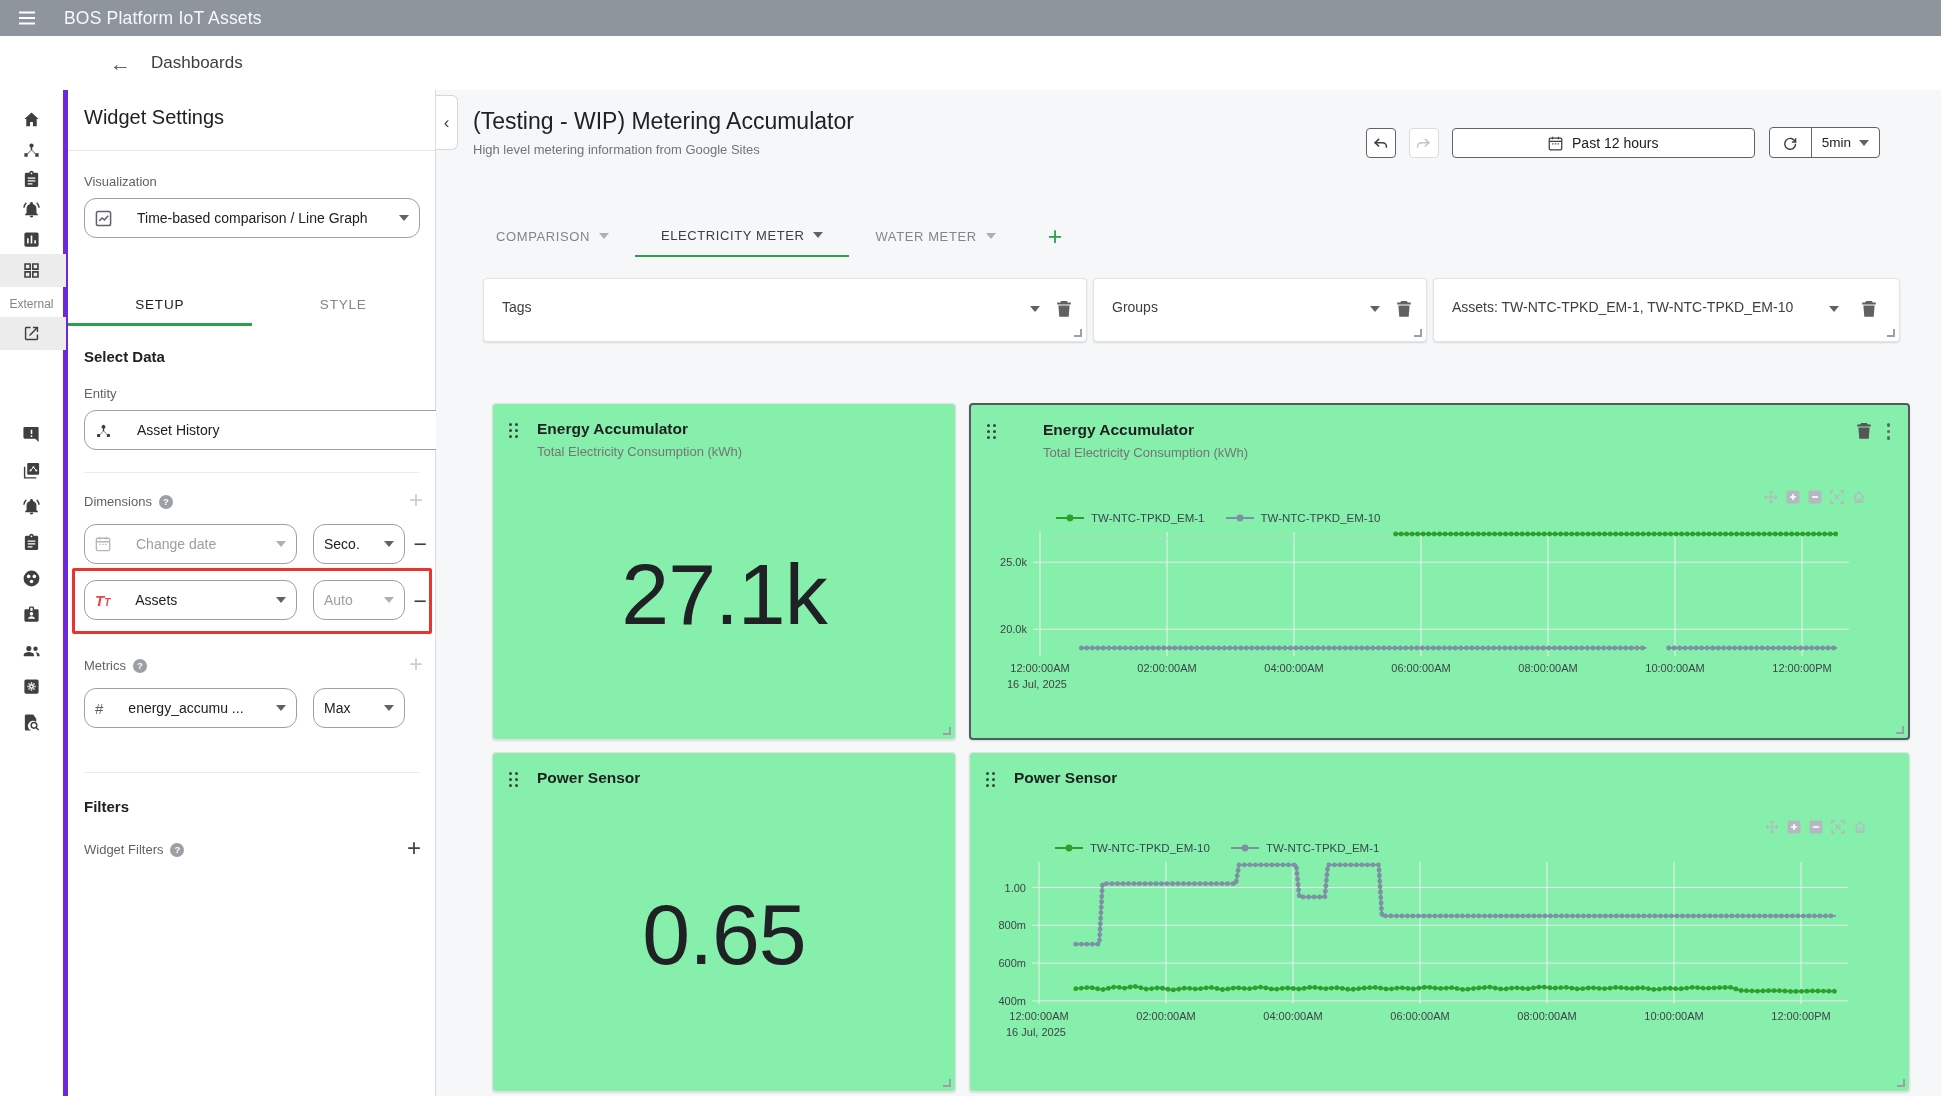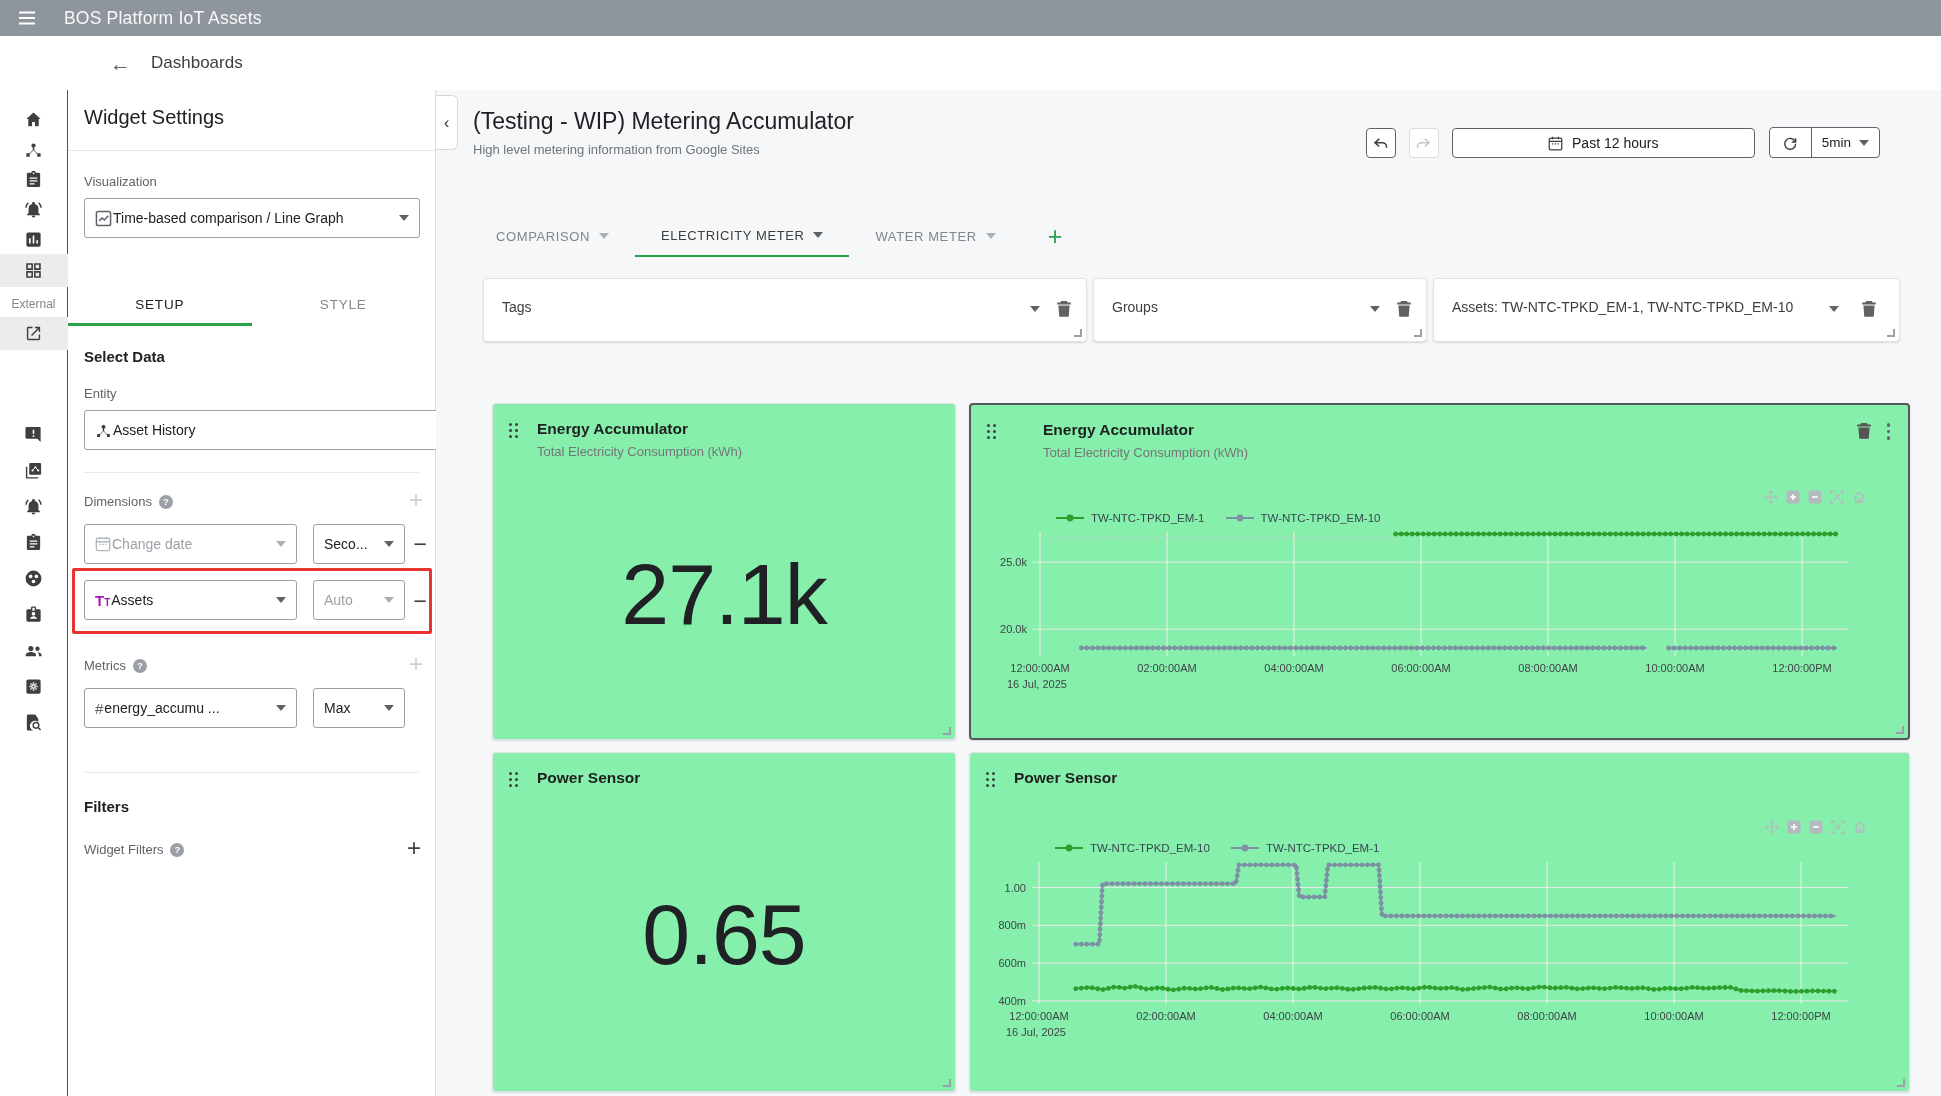--- a/index.html
+++ b/index.html
@@ -11,51 +11,51 @@
   .appbar .burger { margin-left:16px; width:22px; height:22px; display:flex; align-items:center; justify-content:center; cursor:pointer; }
   .appbar .title { margin-left:26px; color:#f7f8f9; font-size:17.5px; font-weight:500; letter-spacing:.2px; }
 
   
   .navbar { position:absolute; top:36px; left:0; right:0; height:54px; background:#fff; display:flex; align-items:center; }
   .navbar .back { margin-left:110px; font-size:21px; color:#5f6368; cursor:pointer; line-height:1; }
   .navbar .crumb { margin-left:20px; font-size:17px; color:#3c4043; font-weight:500; }
   .hline { position:absolute; top:90px; left:68px; right:0; height:1px; background:#e2e2e2; }
 
   
-  .rail { position:absolute; top:90px; left:0; width:68px; bottom:0; background:#fff; border-right:1px solid #6d28d9; display:flex; flex-direction:column; align-items:center; padding-top:14px; }
+  .rail { position:absolute; top:90px; left:0; width:68px; bottom:0; background:#fff; border-right:5px solid #6d28d9; display:flex; flex-direction:column; align-items:center; padding-top:14px; }
   .rail .ritem { width:68px; height:30px; display:flex; align-items:center; justify-content:center; cursor:pointer; flex:0 0 auto; }
   .rail .ritem.tall { height:33px; }
   .rail .ritem.sel { background:#ececec; }
   .rail .ritem svg { width:19px; height:19px; fill:#3d4043; }
   .rail .ext { margin:10px 0 6px; font-size:12px; color:#80868b; }
   .rail .gap { height:66px; flex:0 0 auto; }
   .rail .ritem2 { height:36px; }
 
   
   .panel { position:absolute; top:90px; left:68px; width:368px; bottom:0; background:#fff; border-right:1px solid #dcdcdc; }
   .panel .ptitle { position:absolute; left:16px; top:16px; font-size:20px; color:#202124; }
   .pdiv { position:absolute; left:0; right:0; height:1px; background:#e6e6e6; }
   .pdiv.inset { left:16px; right:16px; background:#ebebeb; }
   .plabel { position:absolute; left:16px; font-size:13px; color:#5f6368; font-weight:500; display:flex; align-items:center; gap:7px; }
   .pheading { position:absolute; left:16px; font-size:15px; font-weight:700; color:#202124; }
-  .selbox { position:absolute; height:40px; border:1px solid #9aa0a6; border-radius:3px; background:#fff; display:flex; align-items:center; padding:16px 10px; gap:1px; cursor:pointer; font-size:14px; color:#202124; }
+  .selbox { position:absolute; height:40px; border:1px solid #9aa0a6; border-radius:12px; background:#fff; display:flex; align-items:center; padding:16px 10px; gap:25px; cursor:pointer; font-size:14px; color:#202124; }
   .selbox .grow { flex:1; white-space:nowrap; overflow:hidden; }
   .selbox .ph { color:#9aa0a6; }
   .caret { width:0; height:0; border-left:5px solid transparent; border-right:5px solid transparent; border-top:6px solid #5f6368; flex:0 0 auto; }
   .caret.lt { border-top-color:#aab0b5; }
   .helpq { width:14px; height:14px; border-radius:50%; background:#9aa0a6; color:#fff; font-size:9.5px; font-weight:700; display:inline-flex; align-items:center; justify-content:center; cursor:pointer; }
   .plusbtn { position:absolute; right:12px; font-size:24px; line-height:1; color:#cdced0; cursor:pointer; font-weight:400; }
   .plusbtn.dark { color:#3c4043; }
   .minusbtn { position:absolute; right:8px; font-size:23px; color:#3c4043; cursor:pointer; line-height:1; }
   .ptabs { position:absolute; left:0; right:0; top:192px; height:44px; display:flex; }
   .ptab { width:50%; display:flex; align-items:center; justify-content:center; font-size:13.5px; letter-spacing:.8px; color:#80868b; font-weight:500; cursor:pointer; position:relative; }
   .ptab.active { color:#202124; }
   .ptab.active::after { content:""; position:absolute; left:0; right:0; bottom:0; height:3px; background:#2aa14b; }
   .redbox { position:absolute; left:4px; top:478px; width:360px; height:66px; border:3px solid #e8332e; border-radius:2px; pointer-events:none; }
-  .ticon { font-size:15px; font-weight:700; color:#a21caf; line-height:1; }
+  .ticon { font-size:15px; font-weight:700; color:#ef4444; line-height:1;font-style:italic; }
   .ticon .sub { font-size:10px; }
   .hashicon { font-size:15px; color:#5f6368; }
 
   
   .main { position:absolute; top:90px; left:436px; right:0; bottom:0; background:#f6f7f8; }
   .collapse { position:absolute; left:0; top:5px; width:22px; height:55px; background:#fff; border:1px solid #d7d7d7; border-left:none; border-radius:0 6px 6px 0; display:flex; align-items:center; justify-content:center; font-size:17px; color:#3c4043; cursor:pointer; }
   .dtitle { position:absolute; left:37px; top:18px; }
   .dtitle h1 { font-size:23px; font-weight:400; color:#202124; }
   .dtitle .sub { margin-top:7px; font-size:13px; color:#70757a; }
   .controls { position:absolute; top:37px; right:61px; display:flex; align-items:flex-end; }

